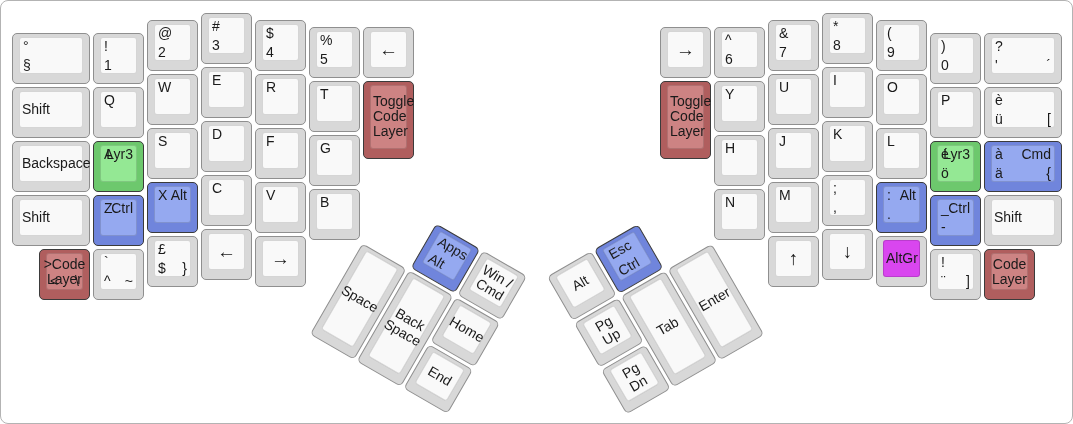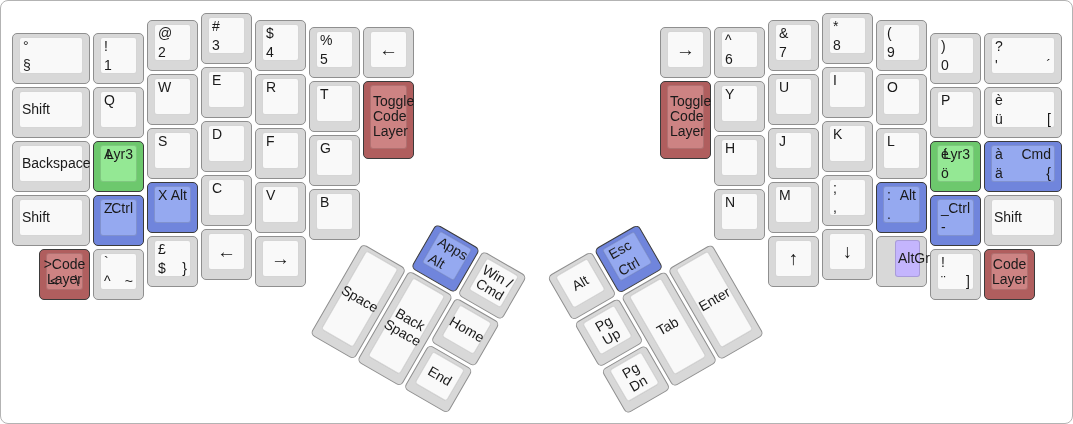--- a/index.html
+++ b/index.html
@@ -400,21 +400,21 @@
       <div class="face" style="background: rgb(249, 249, 249);">
         <span class="leg leg-c leg-arrow">↑</span>
       </div>
     </div>
     <div class="key" style="left: 821px; top: 228px; width: 51px; height: 51px; background: rgb(216, 216, 216); border-color: rgb(143, 143, 143);">
       <div class="face" style="background: rgb(249, 249, 249);">
         <span class="leg leg-c leg-arrow">↓</span>
       </div>
     </div>
     <div class="key" style="left: 875px; top: 234.75px; width: 51px; height: 51px; background: rgb(216, 216, 216); border-color: rgb(143, 143, 143);">
-      <div class="face" style="background: #c4b5fd; margin-left: 12px;">
+      <div class="face" style="background: #d946ef;">
         <span class="leg leg-cl">AltGr</span>
       </div>
     </div>
     <div class="key" style="left: 929px; top: 248.25px; width: 51px; height: 51px; background: rgb(216, 216, 216); border-color: rgb(143, 143, 143);">
       <div class="face" style="background: rgb(249, 249, 249);">
         <span class="leg leg-tl">!</span>
         <span class="leg leg-bl">¨</span>
         <span class="leg leg-br">]</span>
       </div>
     </div>

